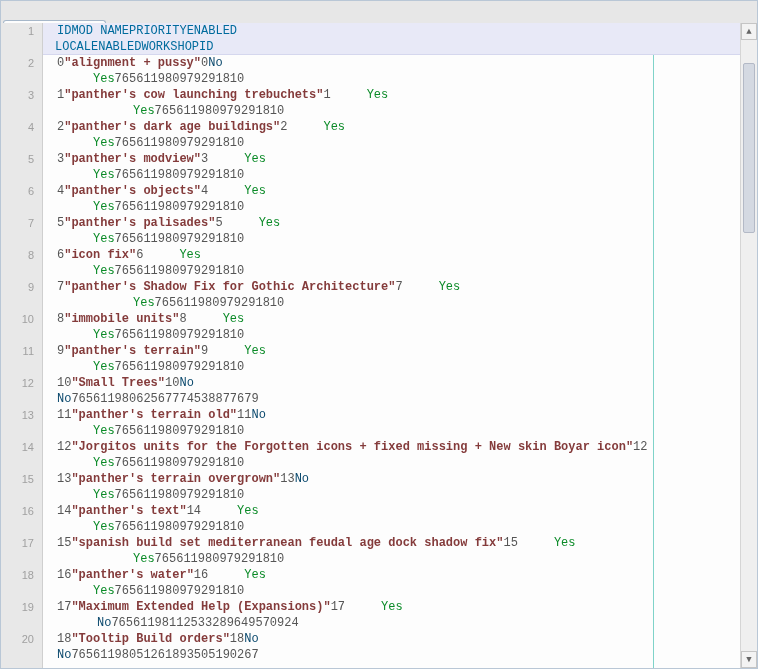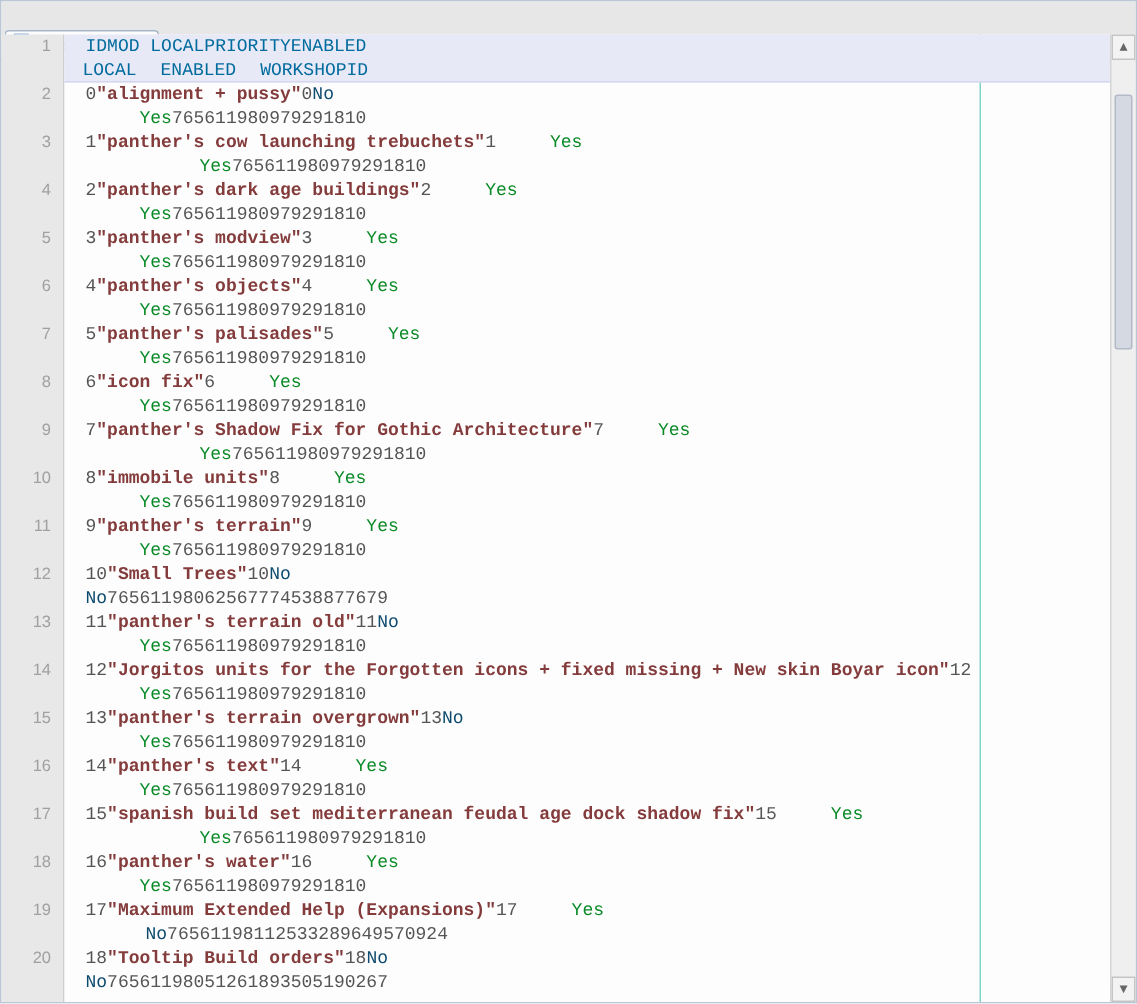--- a/index.html
+++ b/index.html
@@ -155,22 +155,22 @@
         <div class="gutter-line h2">16</div>
         <div class="gutter-line h2">17</div>
         <div class="gutter-line h2">18</div>
         <div class="gutter-line h2">19</div>
         <div class="gutter-line h2">20</div>
       </div>
     <div class="code">
       <div class="margin-rule"></div>
       <div class="code-inner" id="code">
           <div class="header-band">
-            <div class="line" style="padding-left: 14px;"><span class="c-key">ID</span>       <span class="c-key">MOD LOCAL</span>                                                          <span class="c-key">PRIORITY</span>  <span class="c-key">ENABLED</span></div>
-            <div class="line" style="padding-left: 12px; gap: 16px;"><span class="c-key">LOCAL</span>    <span class="c-key">ENABLED</span>              <span class="c-key">WORKSHOPID</span></div>
+            <div class="line" style="padding-left: 14px;"><span class="c-key">ID</span>       <span class="c-key">MOD NAME</span>                                                          <span class="c-key">PRIORITY</span>  <span class="c-key">ENABLED</span></div>
+            <div class="line" style="padding-left: 12px;"><span class="c-key">LOCAL</span>    <span class="c-key">ENABLED</span>              <span class="c-key">WORKSHOPID</span></div>
           </div>
           <div class="row">
             <div class="line" style="padding-left: 14px;"><span class="c-num">0</span>        <span class="c-str">"alignment + pussy"</span>                                                     <span class="c-num">0</span>   <span class="c-no">No</span></div>
             <div class="line" style="padding-left: 14px;"><span class="c-yes">Yes</span>      <span class="c-num">76561198097929181</span>    <span class="c-num">0</span></div>
           </div>
           <div class="row">
             <div class="line" style="padding-left: 14px;"><span class="c-num">1</span>        <span class="c-str">"panther's cow launching trebuchets"</span>                                       <span class="c-num">1</span>     <span class="c-yes">Yes</span></div>
             <div class="line" style="padding-left: 54px;"><span class="c-yes">Yes</span>            <span class="c-num">76561198097929181</span>    <span class="c-num">0</span></div>
           </div>
           <div class="row">

